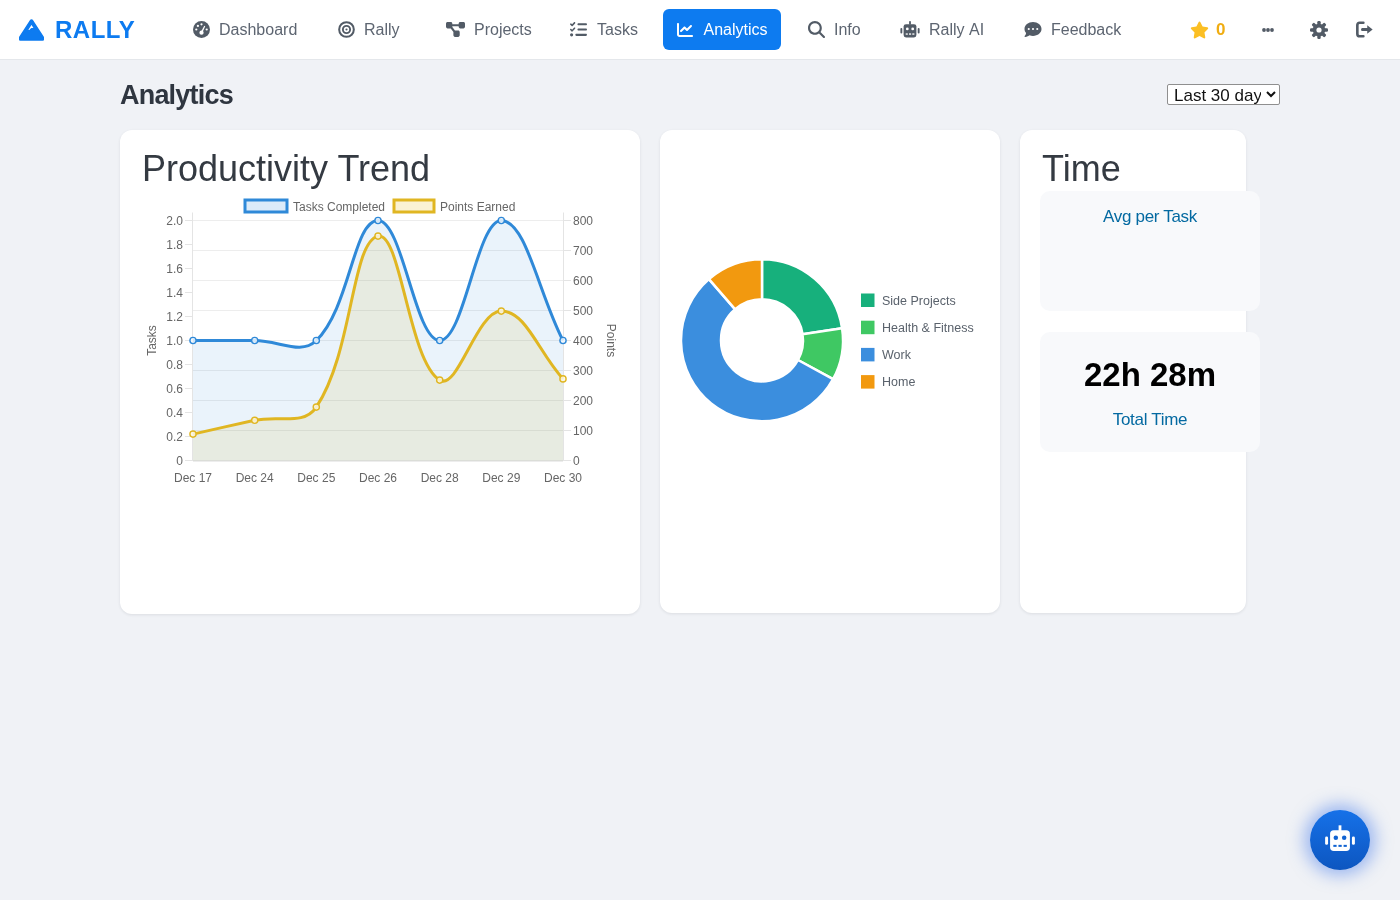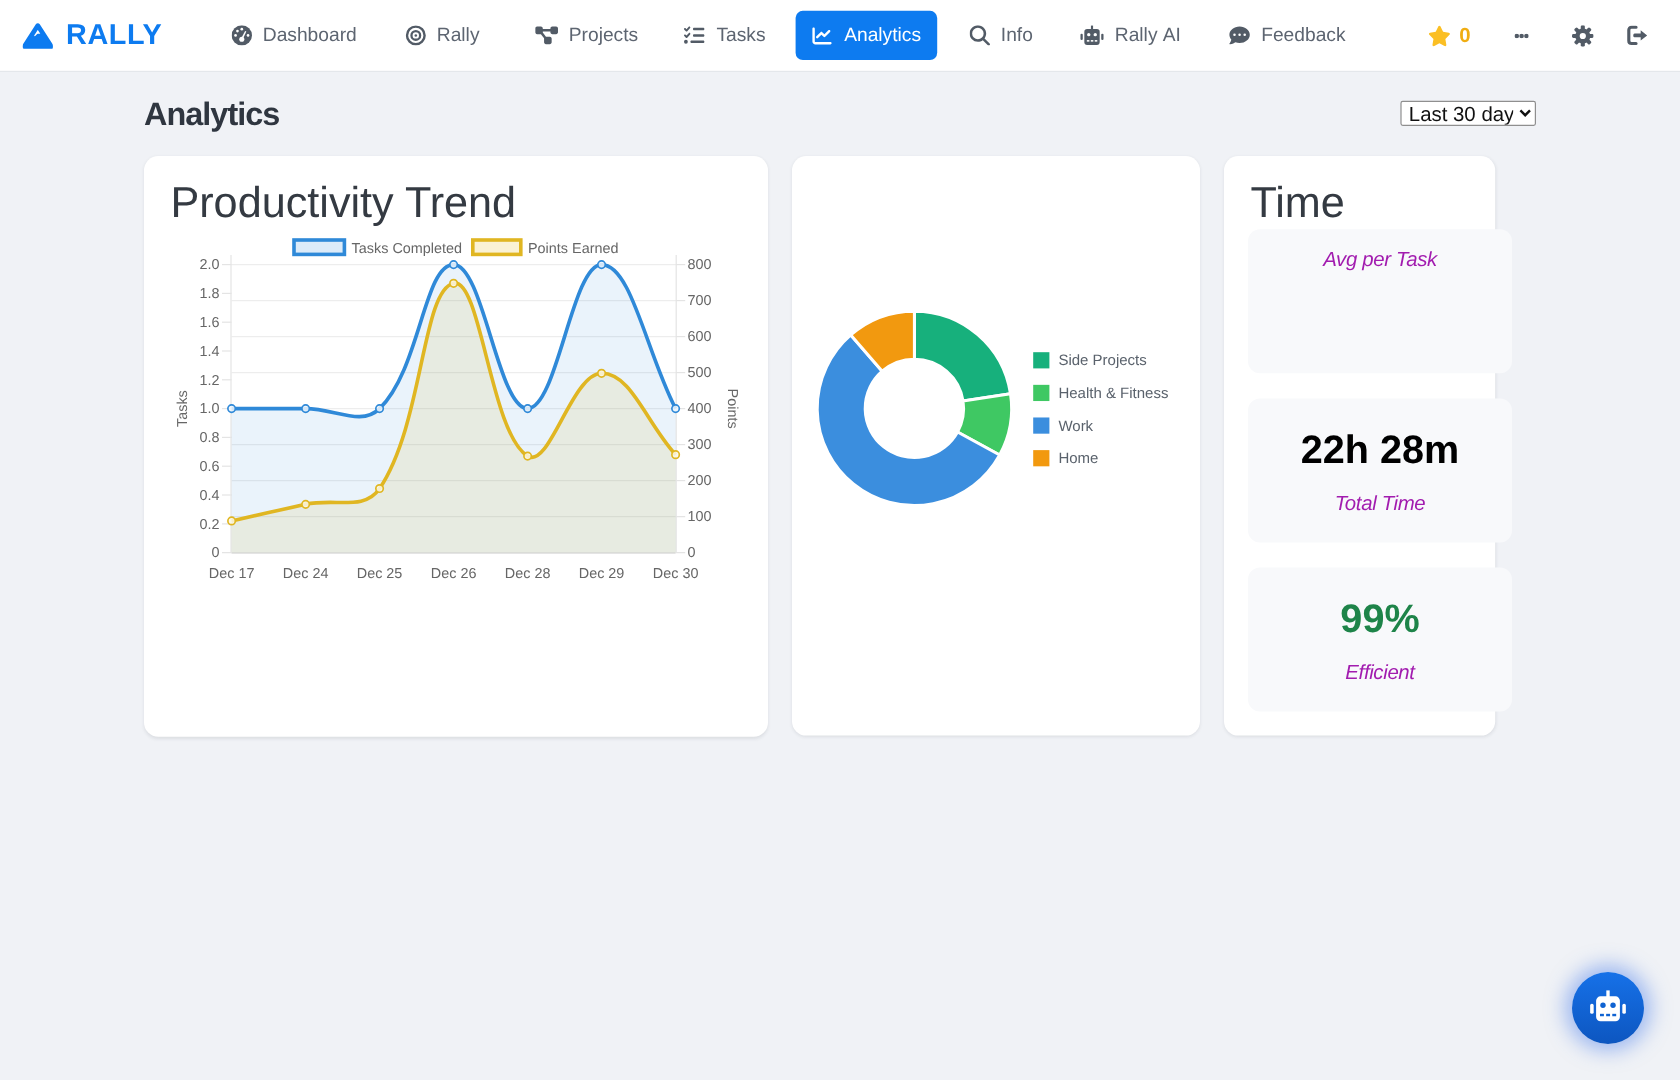--- a/index.html
+++ b/index.html
@@ -21,21 +21,21 @@
     border:1px solid #8f8f8f; border-radius:2px; background:#fff; padding:0 2px; }
   .card { position:absolute; top:130px; background:#fff; border-radius:12px;
     box-shadow:0 1px 3px rgba(40,50,60,0.10); }
   .card h2 { position:absolute; font-size:36px; font-weight:400; color:#343a42; }
   #card1 { left:120px; width:520px; height:484px; }
   #card2 { left:660px; width:340px; height:483px; }
   #card3 { left:1020px; width:226px; height:483px; }
   .statbox { position:absolute; left:20px; width:220px; height:120px; background:#f8f9fb;
     border-radius:10px; text-align:center; }
   .statnum { margin-top:24px; font-size:33px; font-weight:bold; }
-  .statlbl { margin-top:16px; font-size:17px; color:#a21caf; letter-spacing:-0.3px;font-style:italic; }
+  .statlbl { margin-top:16px; font-size:17px; color:#0369a1; letter-spacing:-0.3px; }
   .fab { position:absolute; left:1310px; top:810px; width:60px; height:60px; border-radius:50%;
     background:linear-gradient(180deg,#1671e8 0%,#0d56c0 100%);
     box-shadow:0 0 16px 6px rgba(80,130,235,0.50); }
   .fab svg { position:absolute; left:50%; top:15px; transform:translateX(-50%); }
 </style>
 </head>
 <body>
 <div class="nav">
   <div class="brand">
     <svg width="25" height="22" viewBox="0 0 640 512">
@@ -255,24 +255,20 @@
 </div>
 <div class="card" id="card3">
   <h2 style="left:22px; top:18px;">Time Analysis</h2>
   <div class="statbox" style="top:61px;">
       <div class="statlbl">Avg per Task</div>
     </div>
   <div class="statbox" style="top:202px;">
       <div class="statnum" style="color:#000000;">22h 28m</div>
       <div class="statlbl">Total Time</div>
     </div>
-  <div class="statbox" style="top:343px;">
-      <div class="statnum" style="color:#1e8449;">99%</div>
-      <div class="statlbl">Efficient</div>
-    </div>
 </div>
 
 <div class="fab">
   <svg width="31" height="27" viewBox="0 0 20 17">
     <rect x="9.1" y="0" width="1.8" height="3.6" fill="#fff"></rect>
     <rect x="3.6" y="3.2" width="12.8" height="13.4" rx="2.4" fill="#fff"></rect>
     <rect x="0.4" y="7.2" width="1.9" height="5.4" rx="0.9" fill="#fff"></rect>
     <rect x="17.7" y="7.2" width="1.9" height="5.4" rx="0.9" fill="#fff"></rect>
     <circle cx="7.3" cy="8" r="1.45" fill="#1063d2"></circle>
     <circle cx="12.7" cy="8" r="1.45" fill="#1063d2"></circle>

